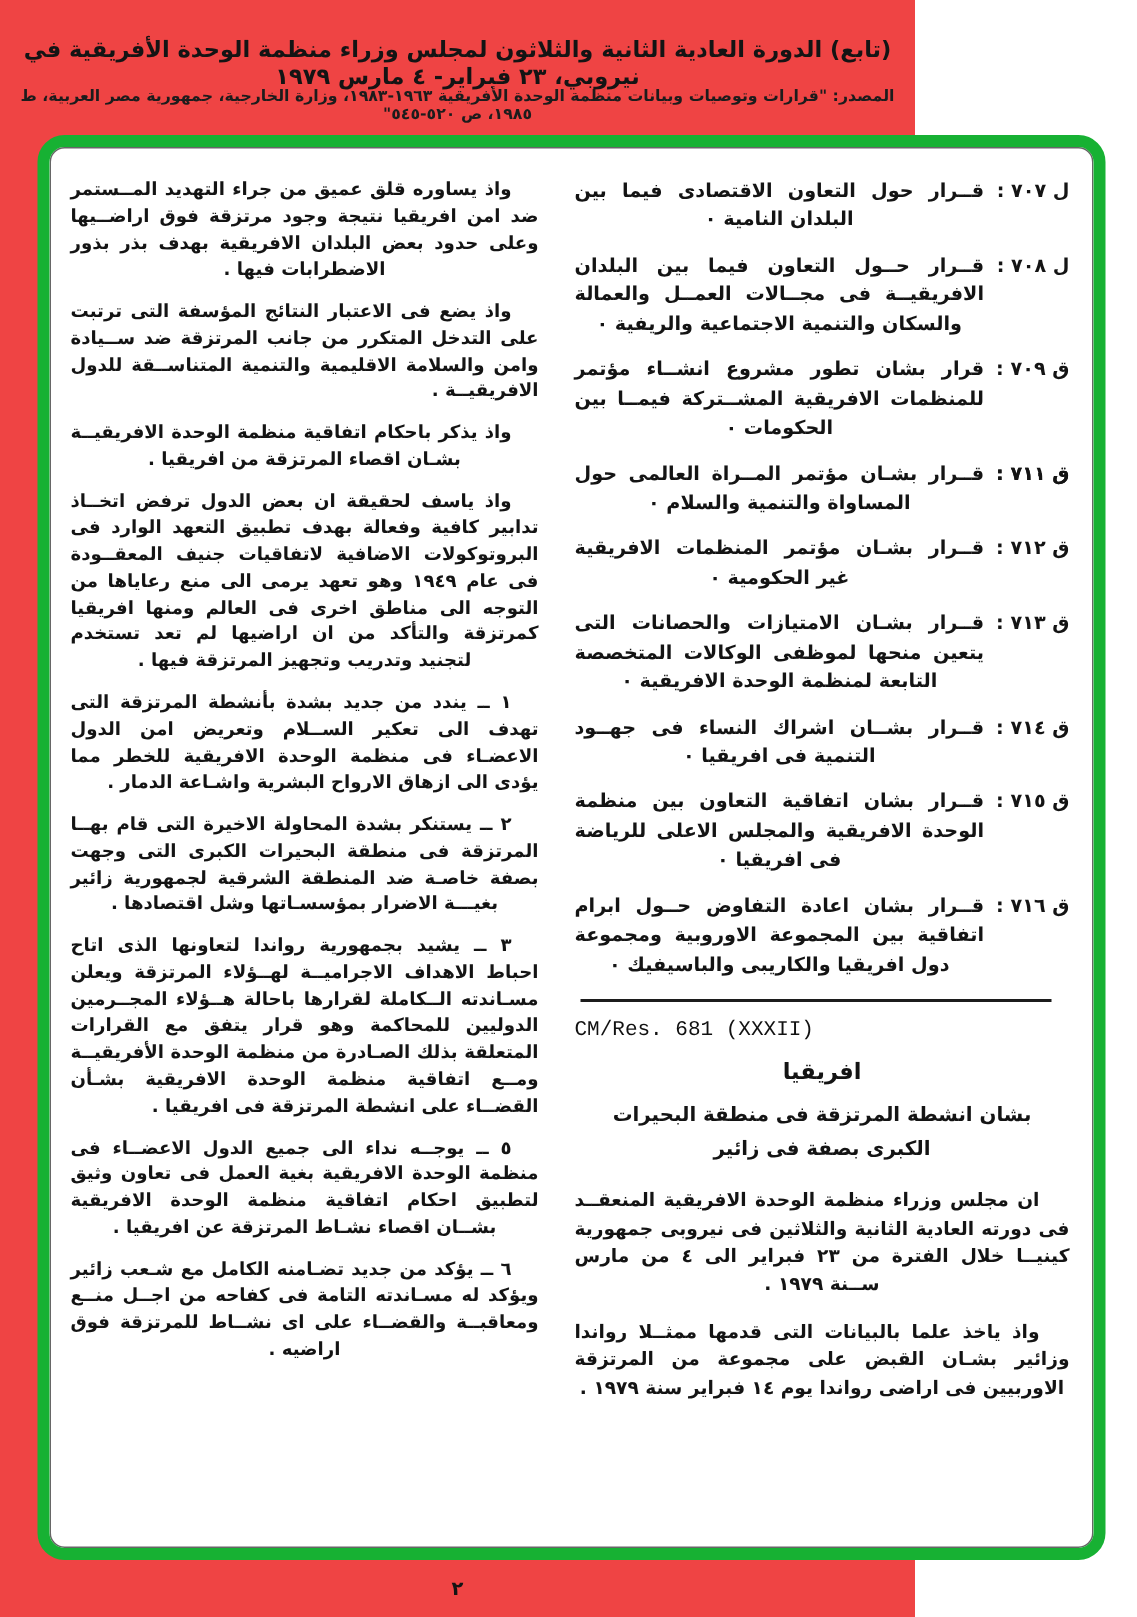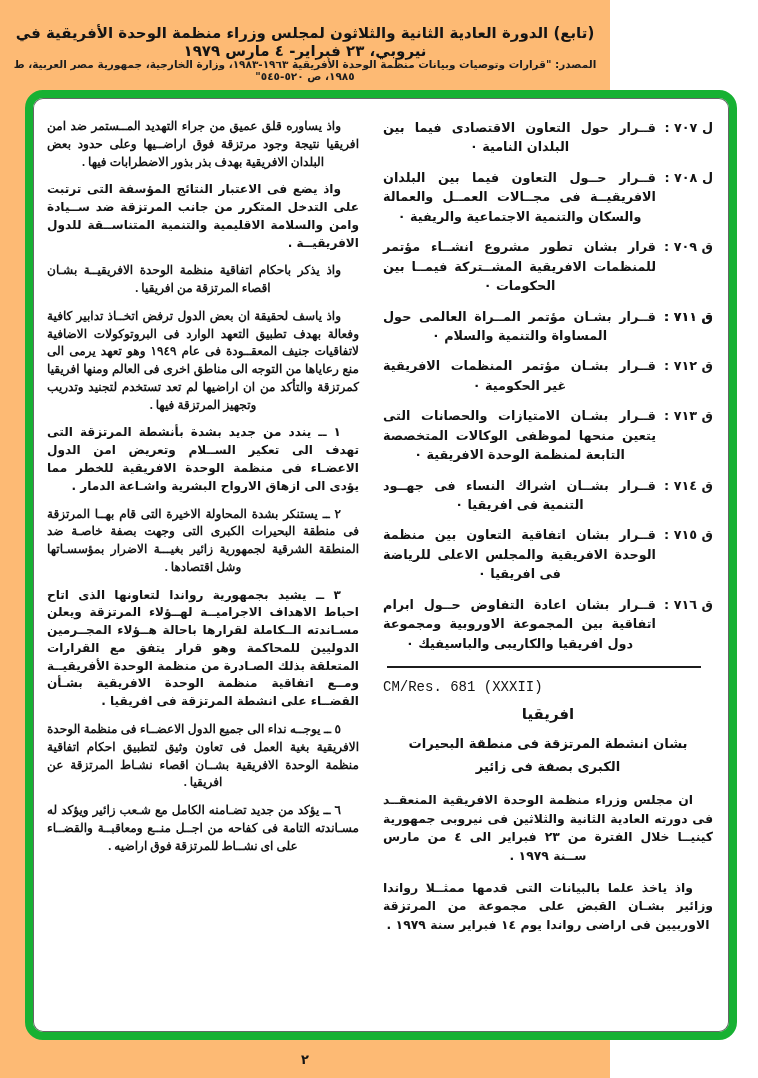--- a/index.html
+++ b/index.html
@@ -1,18 +1,18 @@
 <!DOCTYPE html>
 <html lang="ar"><head>
 <meta charset="utf-8">
 <style>
   * { margin:0; padding:0; box-sizing:border-box; }
   html,body { width:758px; height:1078px; background:#ffffff; overflow:hidden; }
   .page {
-    position:relative; width:610px; height:1078px; background:#fdba74;
+    position:relative; width:610px; height:1078px; background:#ef4444;
     font-family:"DejaVu Sans", sans-serif; color:#141414;
   }
 
   
   .header-title {
     position:absolute; top:24px; left:0; right:0;
     direction:rtl; text-align:center;
     font-size:15px; font-weight:bold; letter-spacing:0;
   }
   .header-source {
@@ -70,21 +70,21 @@
     text-align:justify; text-align-last:center; text-indent:20px;
     margin-top:13px;
   }
 
   
   .para {
     direction:rtl; font-size:12.1px; line-height:1.47; font-weight:bold;
     text-align:justify; text-indent:18px;
     margin-bottom:10px;
   }
-  .para.last-center { text-align-last:center;font-family:Liberation Serif, serif; }
+  .para.last-center { text-align-last:center; }
 
   
   .page-number {
     position:absolute; bottom:11px; left:0; right:0;
     text-align:center; font-size:13px; font-weight:bold;
   }
 </style>
 </head>
 <body>
 

